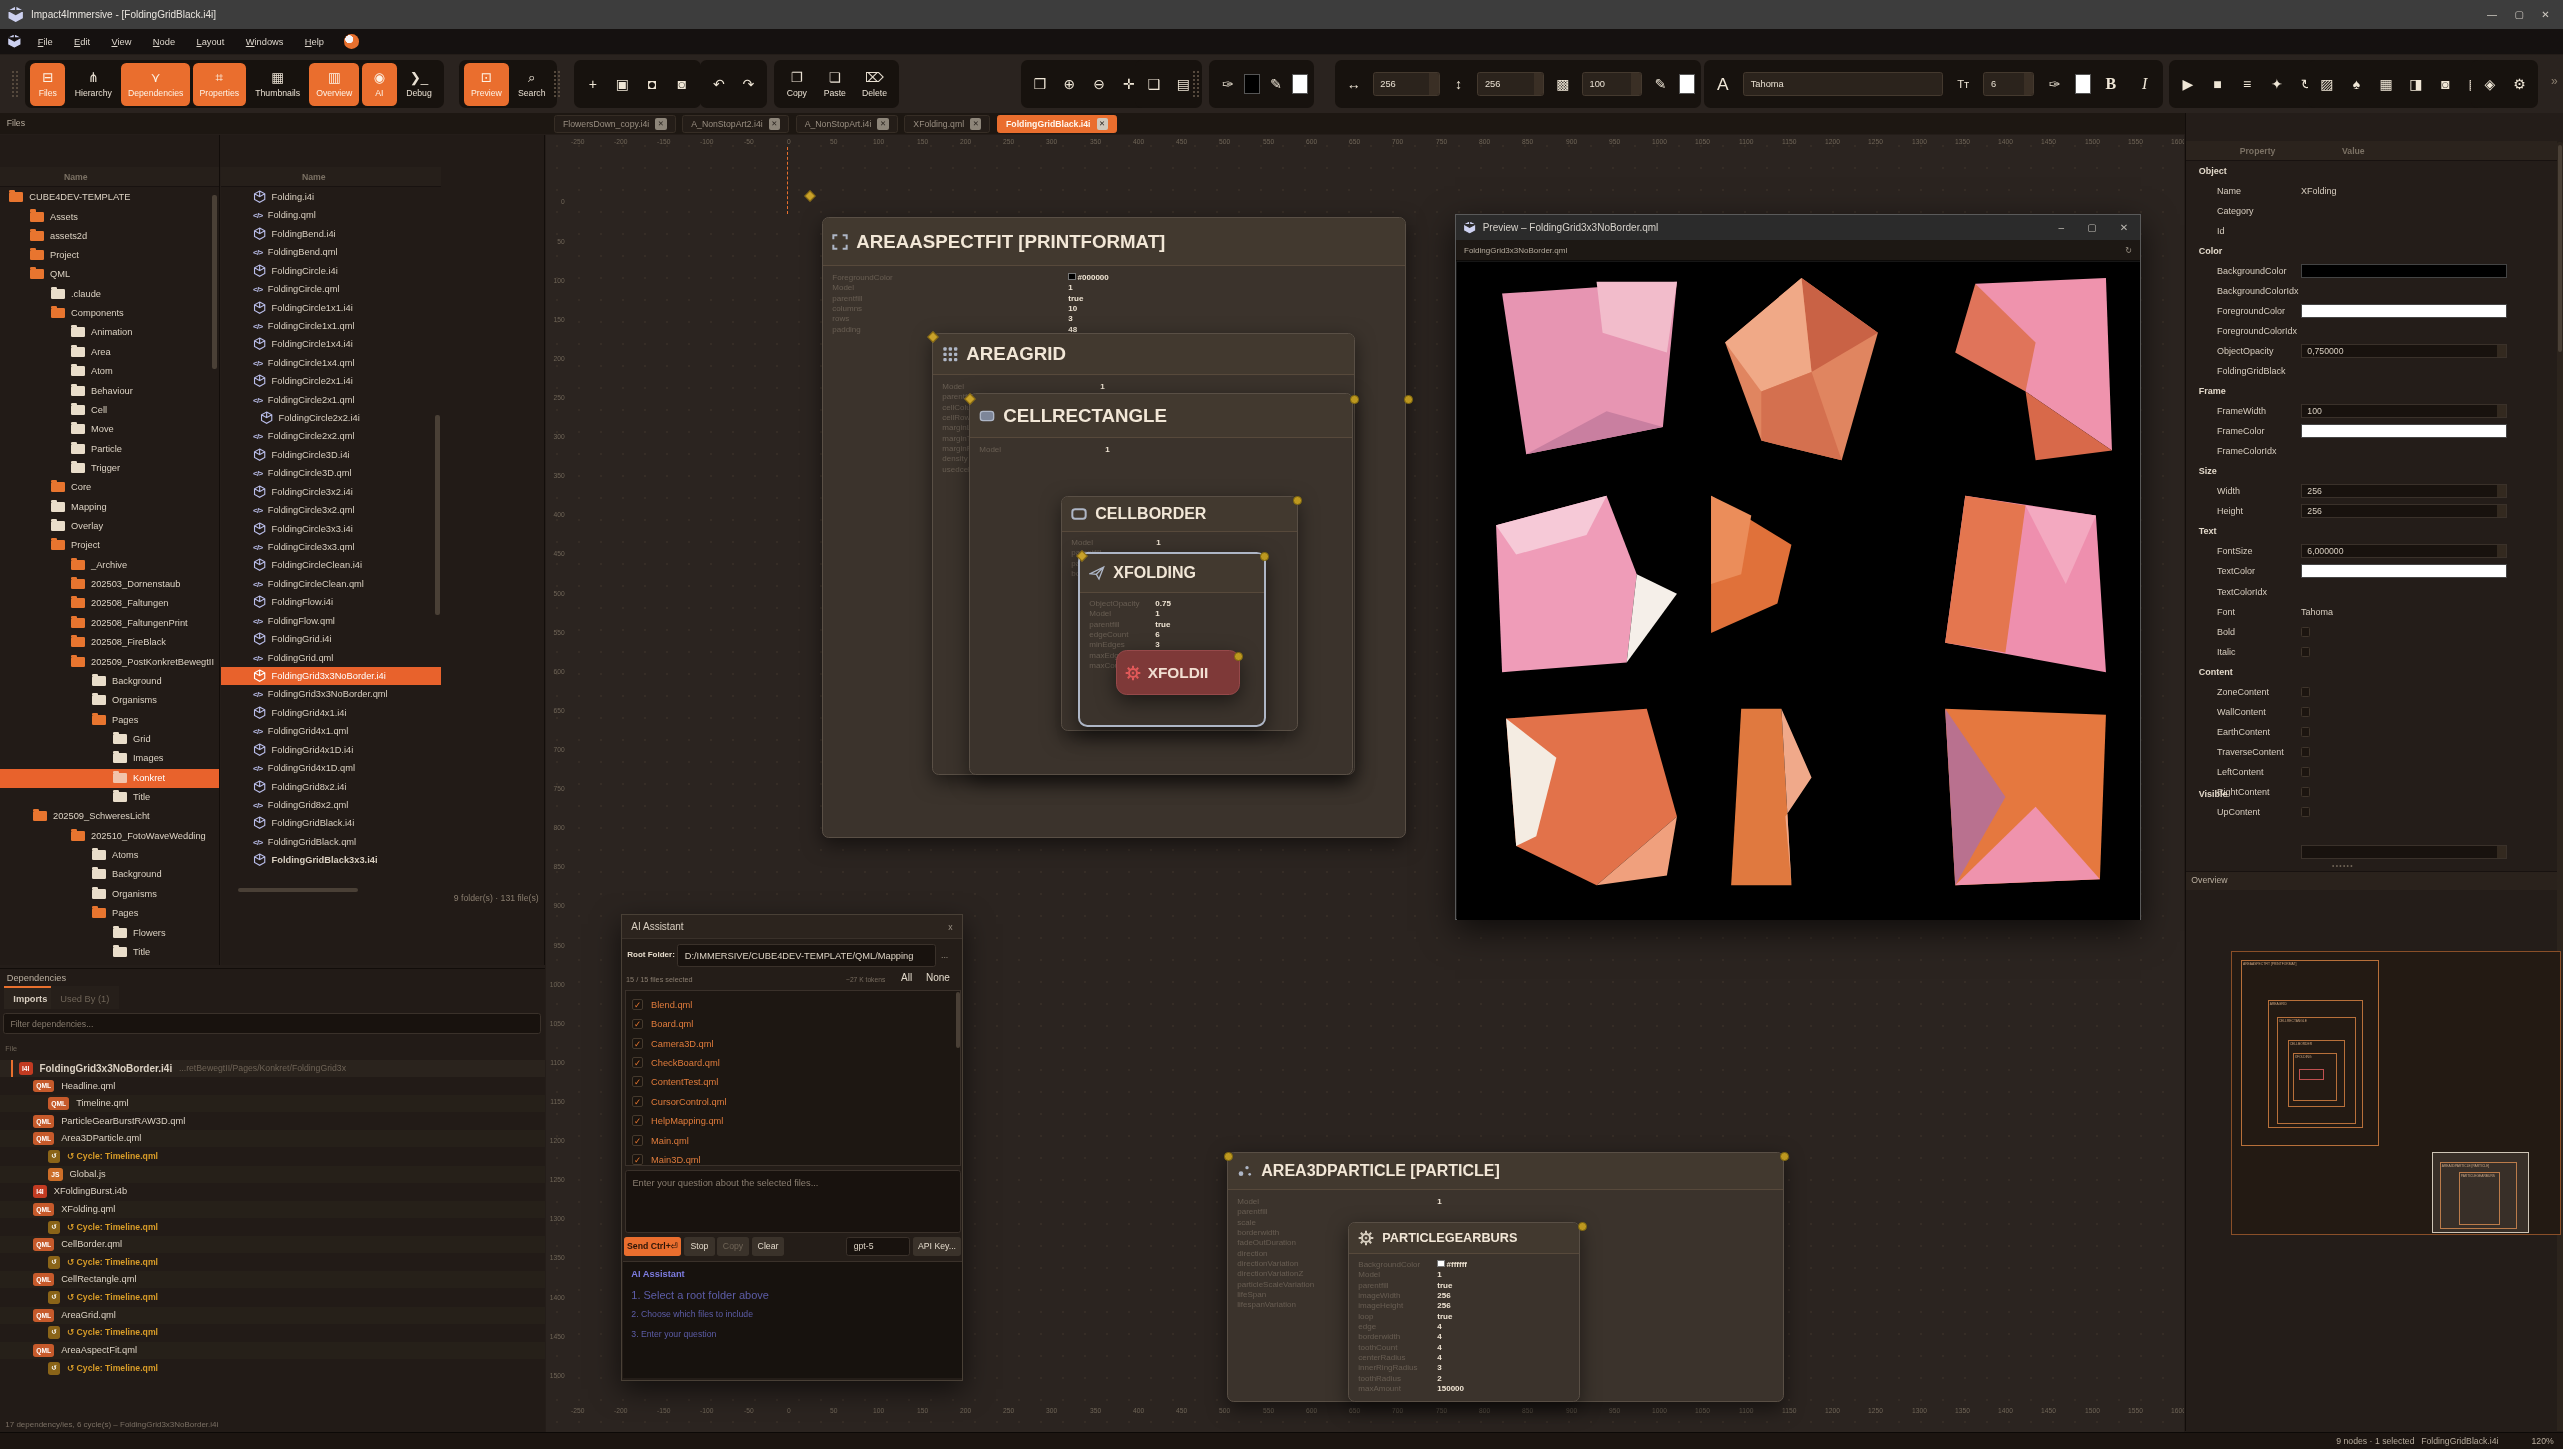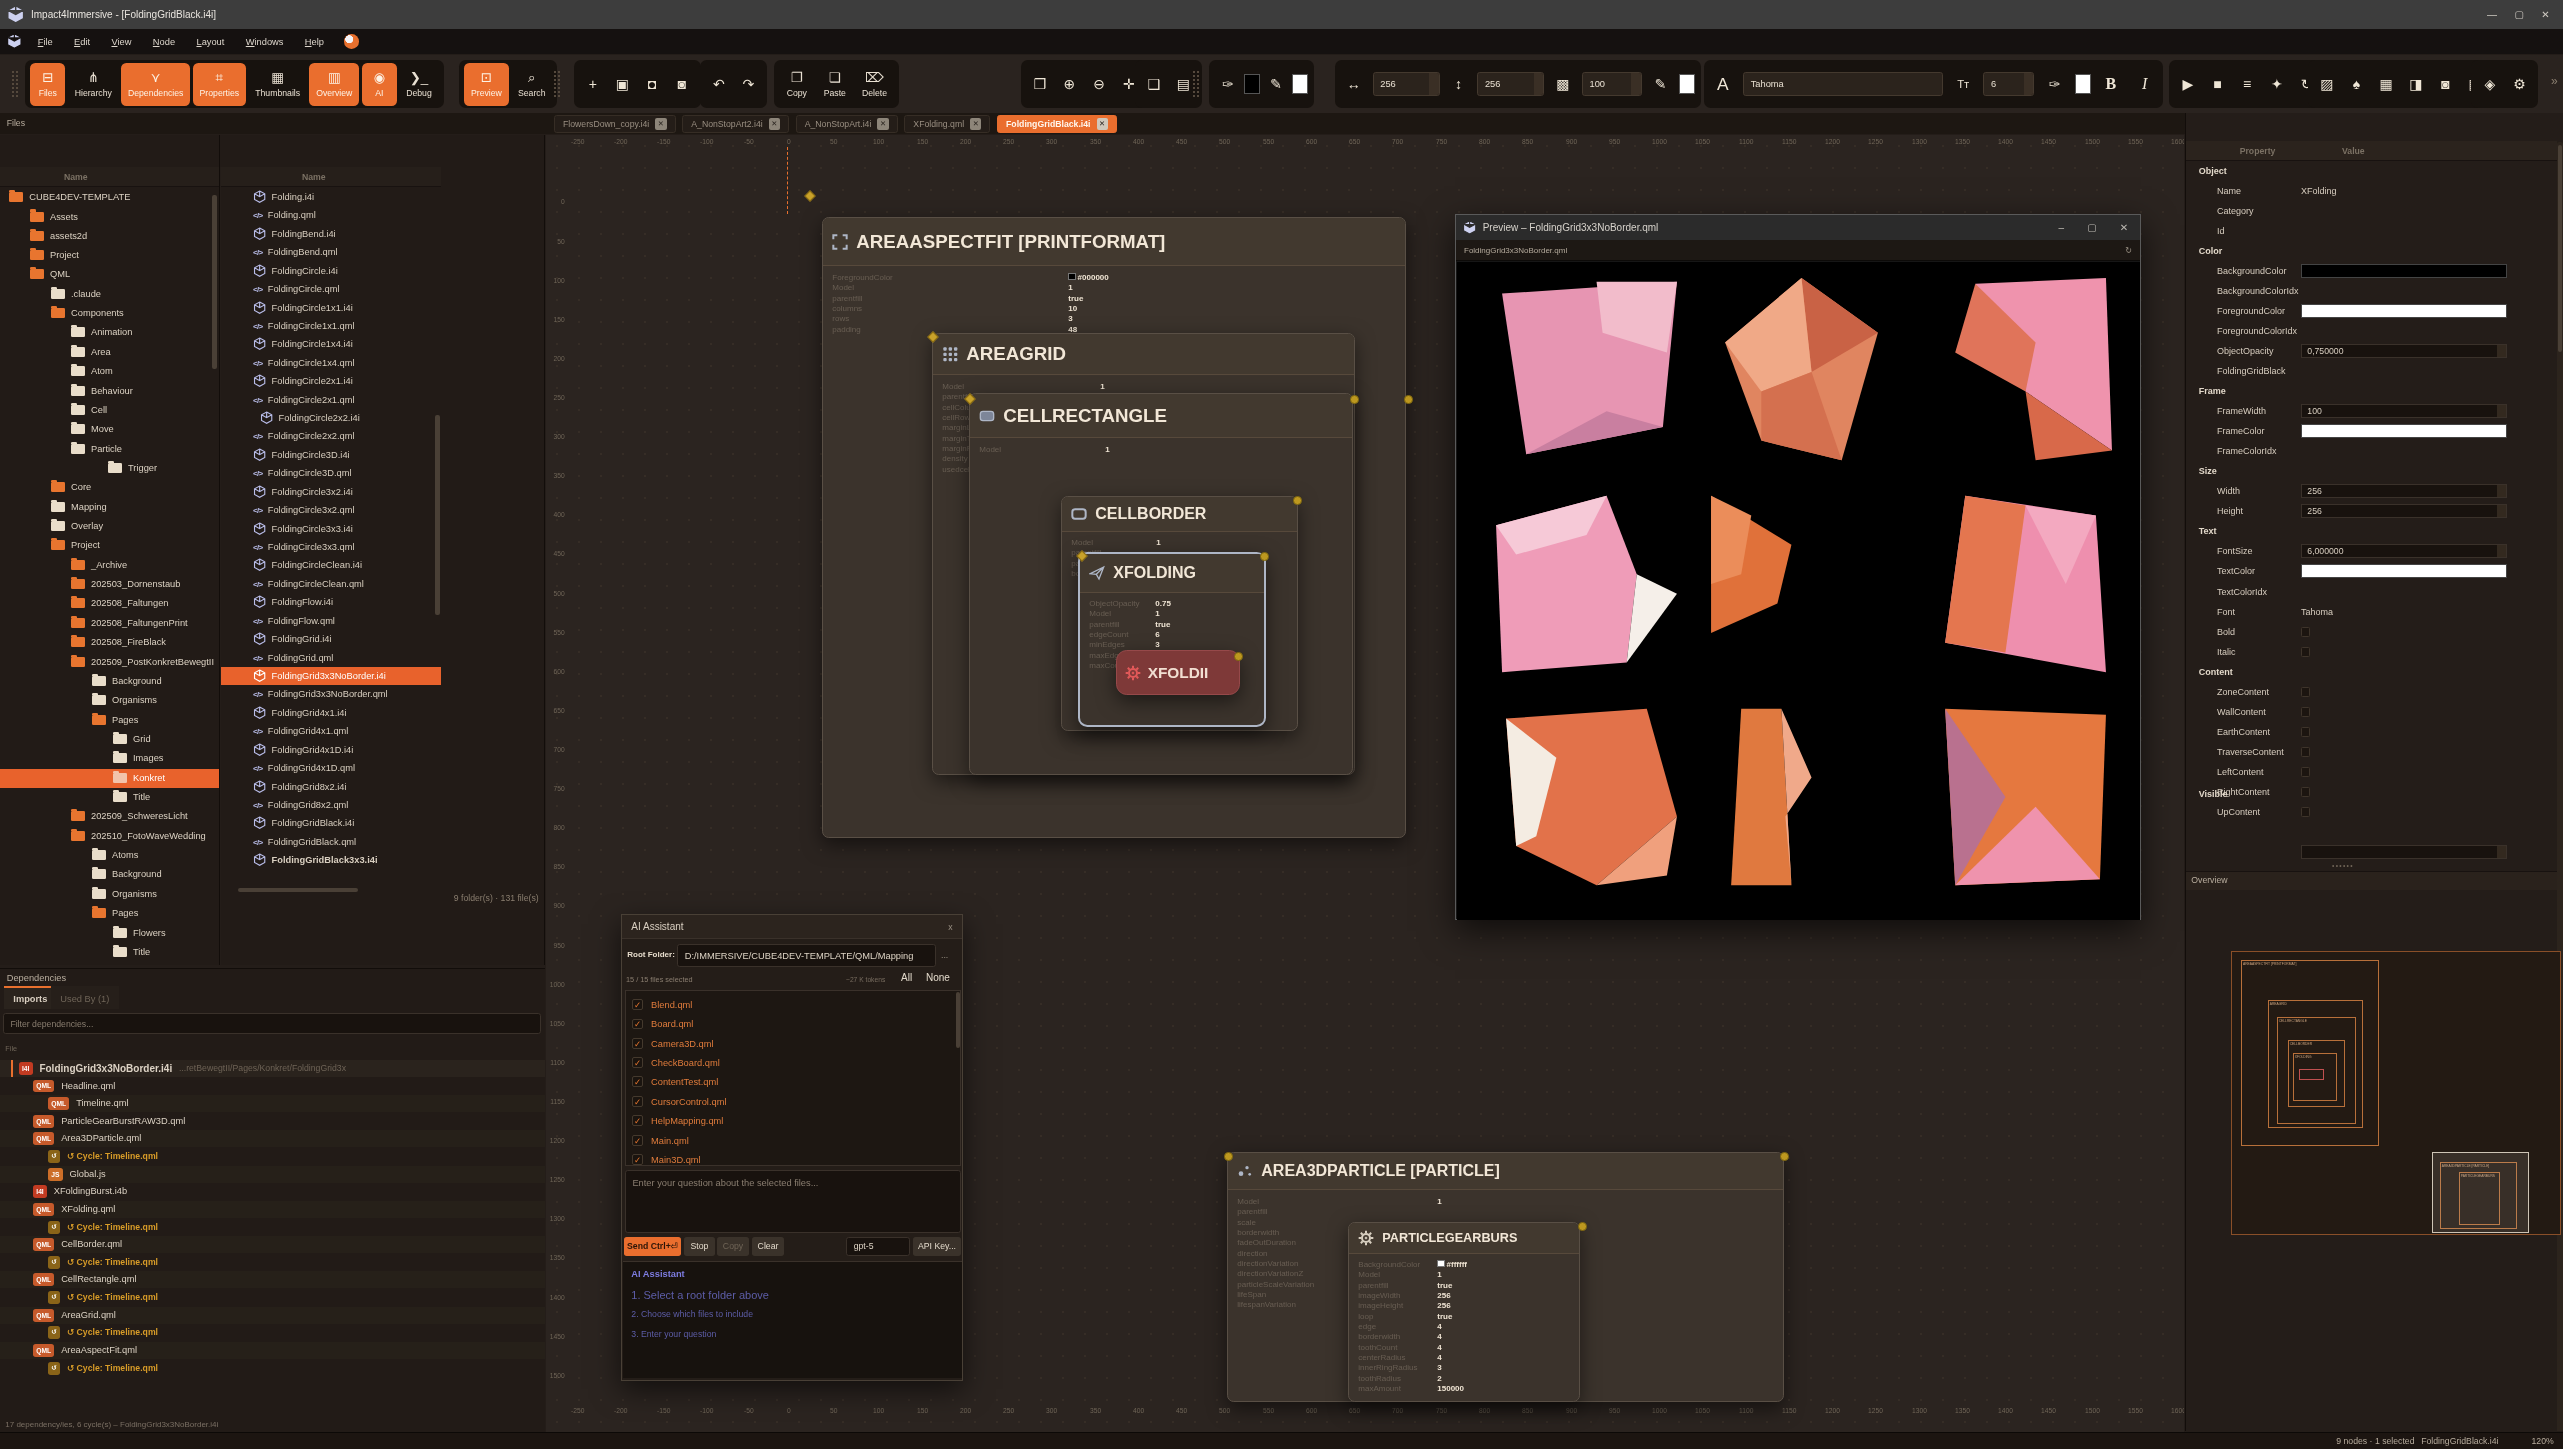--- a/index.html
+++ b/index.html
@@ -409,21 +409,21 @@
           <div style="display: inline;">Cell</div>
         </div>
         <div class="trow" style="left: 0px; top: 232px; padding-left: 71px; width: 220px;">
           <div class="folder b"></div>
           <div style="display: inline;">Move</div>
         </div>
         <div class="trow" style="left: 0px; top: 252px; padding-left: 71px; width: 220px;">
           <div class="folder b"></div>
           <div style="display: inline;">Particle</div>
         </div>
-        <div class="trow" style="left: 0px; top: 271px; padding-left: 108px; width: 212px;">
+        <div class="trow" style="left: 0px; top: 271px; padding-left: 71px; width: 212px;">
           <div class="folder b"></div>
           <div style="display: inline;">Trigger</div>
         </div>
         <div class="trow" style="left: 0px; top: 290px; padding-left: 51px; width: 220px;">
           <div class="folder o"></div>
           <div style="display: inline;">Core</div>
         </div>
         <div class="trow" style="left: 0px; top: 310px; padding-left: 51px; width: 220px;">
           <div class="folder b"></div>
           <div style="display: inline;">Mapping</div>
@@ -481,21 +481,21 @@
           <div style="display: inline;">Images</div>
         </div>
         <div class="trow selected" style="left: 0px; top: 581px; padding-left: 113px; width: 220px;">
           <div class="folder sel"></div>
           <div style="display: inline;">Konkret</div>
         </div>
         <div class="trow" style="left: 0px; top: 600px; padding-left: 113px; width: 220px;">
           <div class="folder b"></div>
           <div style="display: inline;">Title</div>
         </div>
-        <div class="trow" style="left: 0px; top: 619px; padding-left: 71px; width: 258px;">
+        <div class="trow" style="left: 0px; top: 619px; padding-left: 33px; width: 258px;">
           <div class="folder o"></div>
           <div style="display: inline;">202509_SchweresLicht</div>
         </div>
         <div class="trow" style="left: 0px; top: 639px; padding-left: 71px; width: 220px;">
           <div class="folder o"></div>
           <div style="display: inline;">202510_FotoWaveWedding</div>
         </div>
         <div class="trow" style="left: 0px; top: 658px; padding-left: 92px; width: 220px;">
           <div class="folder b"></div>
           <div style="display: inline;">Atoms</div>

